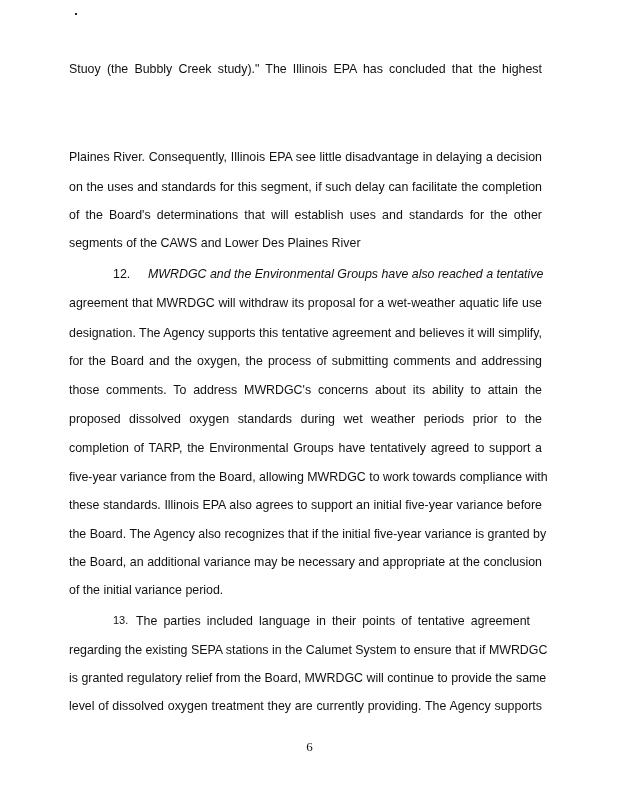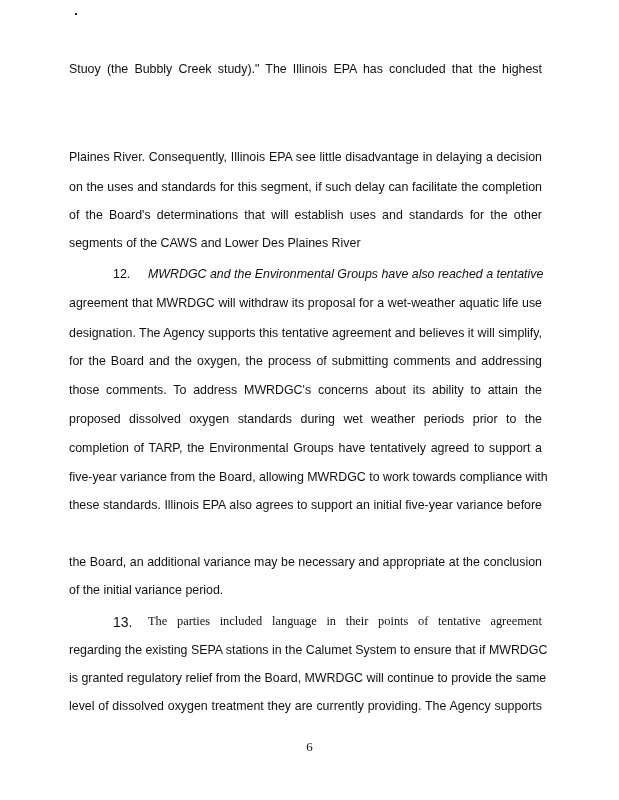--- a/index.html
+++ b/index.html
@@ -29,23 +29,24 @@
   <span class="pnum" style="top:267px; font-size:12.4px;">12.</span>
   <div class="line" style="top:267px; left:148px; width:394px;font-style:italic;">MWRDGC and the Environmental Groups have also reached a tentative</div>
   <div class="line" style="top:296px">agreement that MWRDGC will withdraw its proposal for a wet-weather aquatic life use</div>
   <div class="line" style="top:326px">designation.  The Agency supports this tentative agreement and believes it will simplify,</div>
   <div class="line" style="top:354px">for the Board and the oxygen, the process of submitting comments and addressing</div>
   <div class="line" style="top:383px">those comments.  To address MWRDGC's concerns about its ability to attain the</div>
   <div class="line" style="top:412px">proposed dissolved oxygen standards during wet weather periods prior to the</div>
   <div class="line" style="top:441px">completion of TARP, the Environmental Groups have tentatively agreed to support a</div>
   <div class="line" style="top:470px">five-year variance from the Board, allowing MWRDGC to work towards compliance with</div>
   <div class="line" style="top:498px">these standards.  Illinois EPA also agrees to support an initial five-year variance before</div>
+  <div class="line" style="top:527px">the Board.  The Agency also recognizes that if the initial five-year variance is granted by</div>
   <div class="line" style="top:555px">the Board, an additional variance may be necessary and appropriate at the conclusion</div>
   <div class="line last" style="top:583px">of the initial variance period.</div>
 
-  <span class="pnum" style="top:614px; font-size:14px;">13.</span>
-  <div class="line" style="top:614px; left:148px; width:394px;font-family:Liberation Serif, serif;">The parties included language in their points of tentative agreement</div>
+  <span class="pnum" style="top:614px; font-size:11px;">13.</span>
+  <div class="line" style="top:614px; left:136px; width:394px;">The parties included language in their points of tentative agreement</div>
   <div class="line" style="top:643px">regarding the existing SEPA stations in the Calumet System to ensure that if MWRDGC</div>
   <div class="line" style="top:671px">is granted regulatory relief from the Board, MWRDGC will continue to provide the same</div>
   <div class="line" style="top:699px">level of dissolved oxygen treatment they are currently providing.  The Agency supports</div>
 
   <div class="pagenum">6</div>
 </div>
 
 </body></html>

